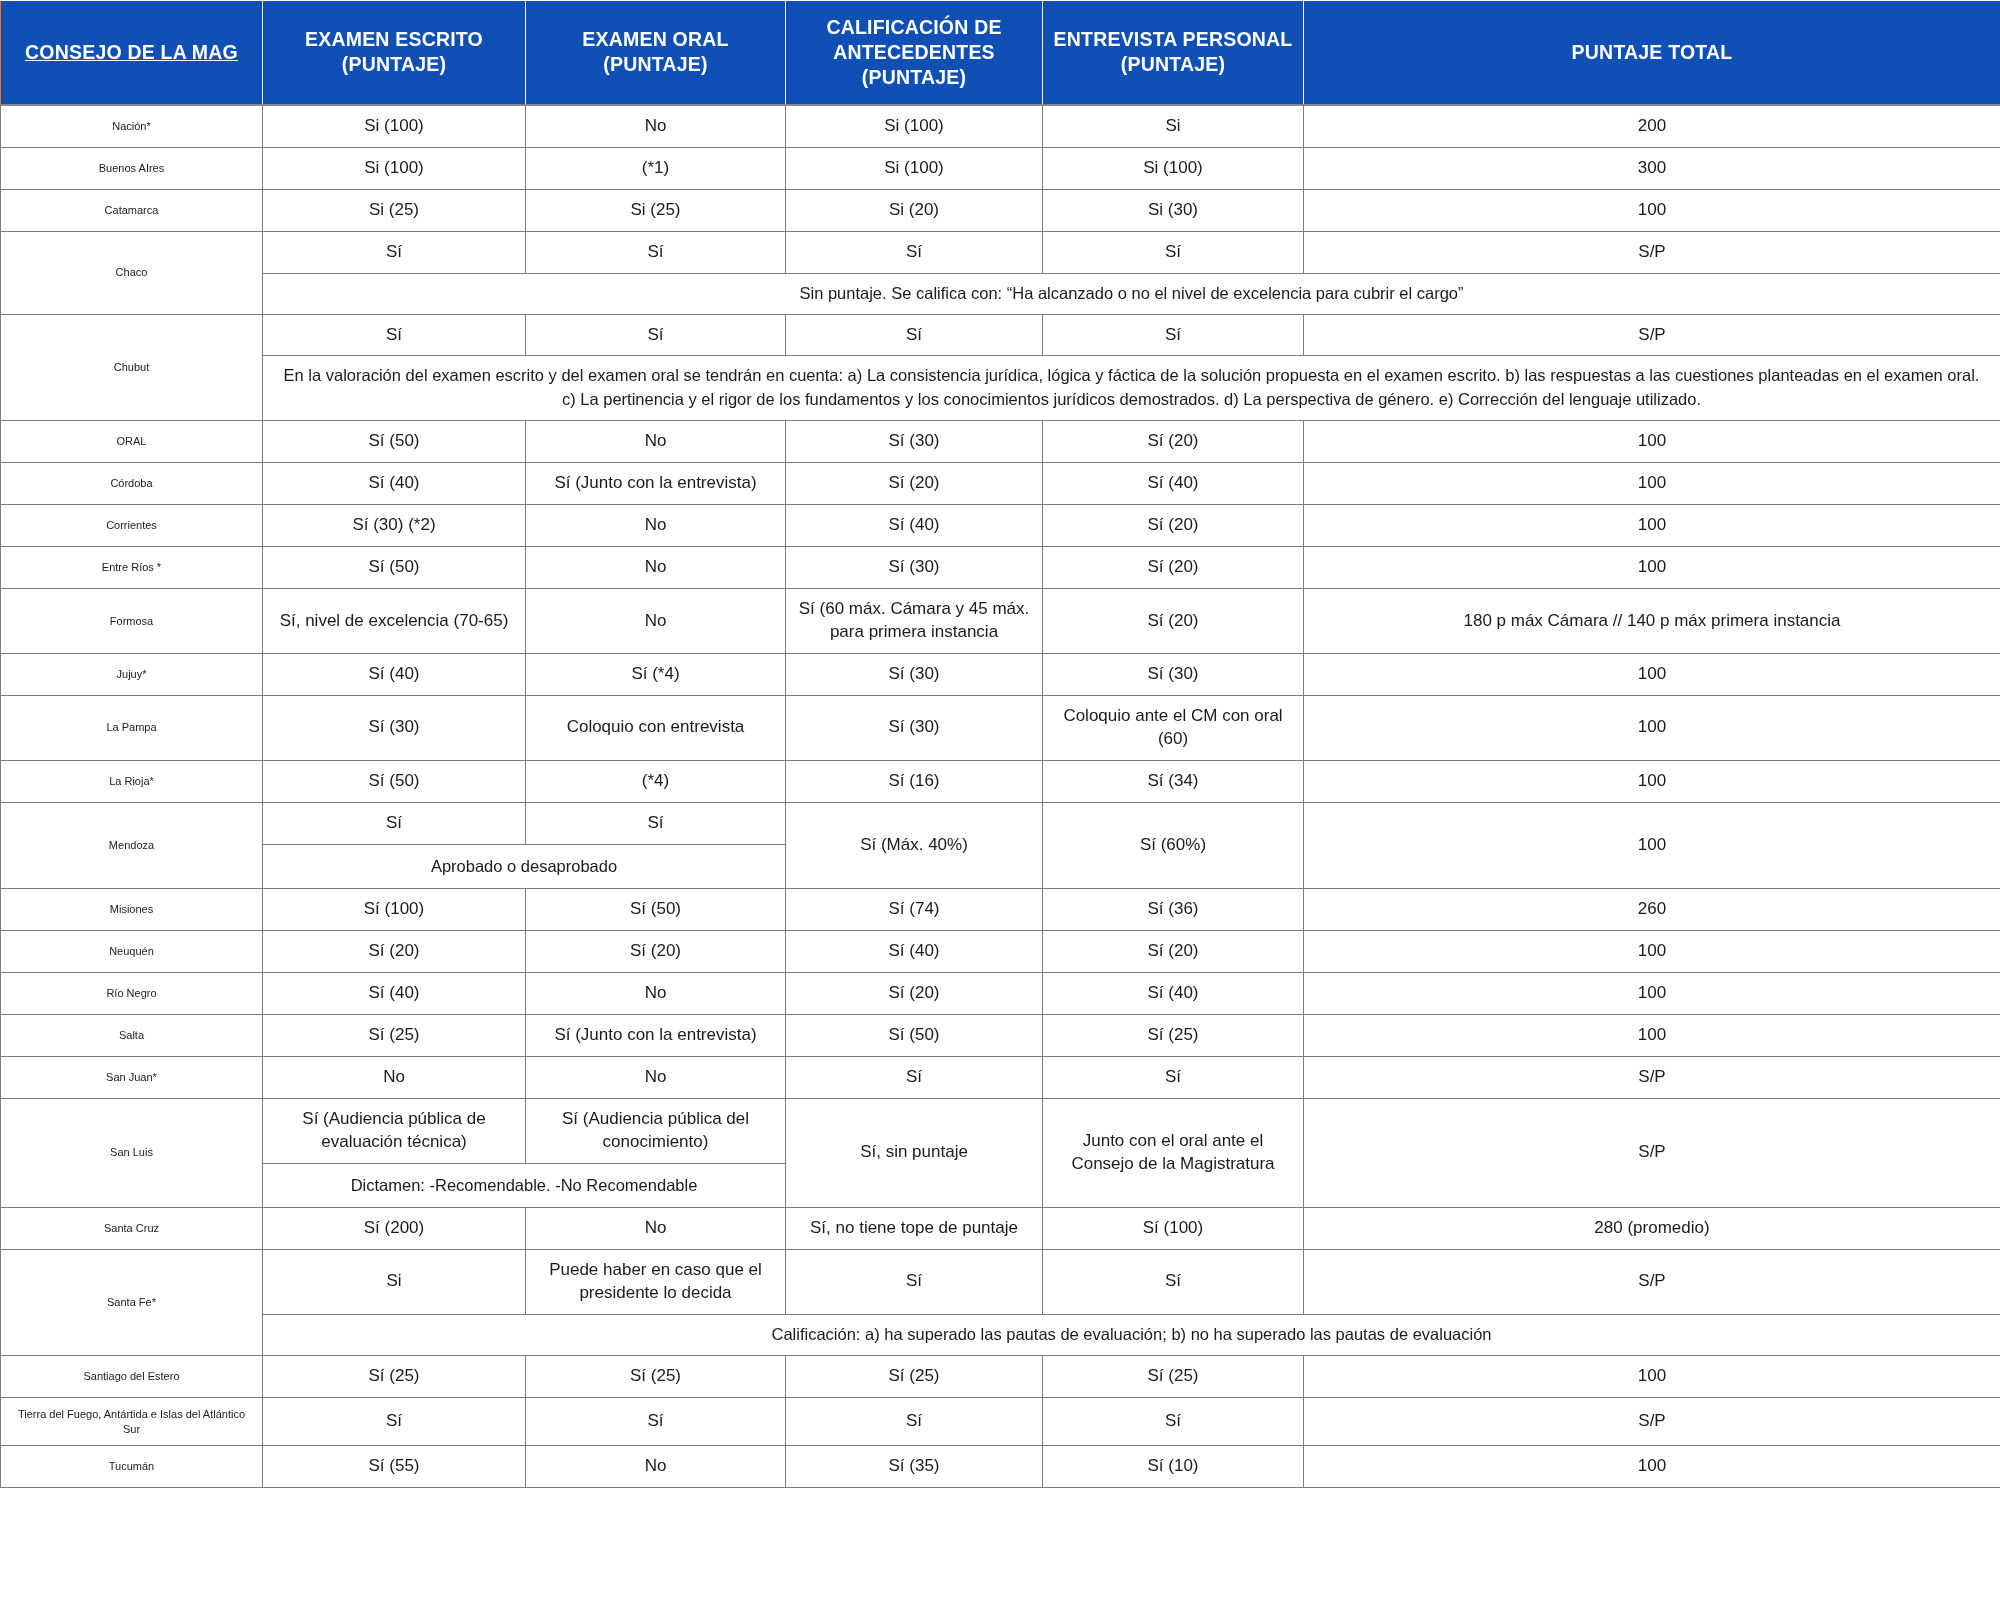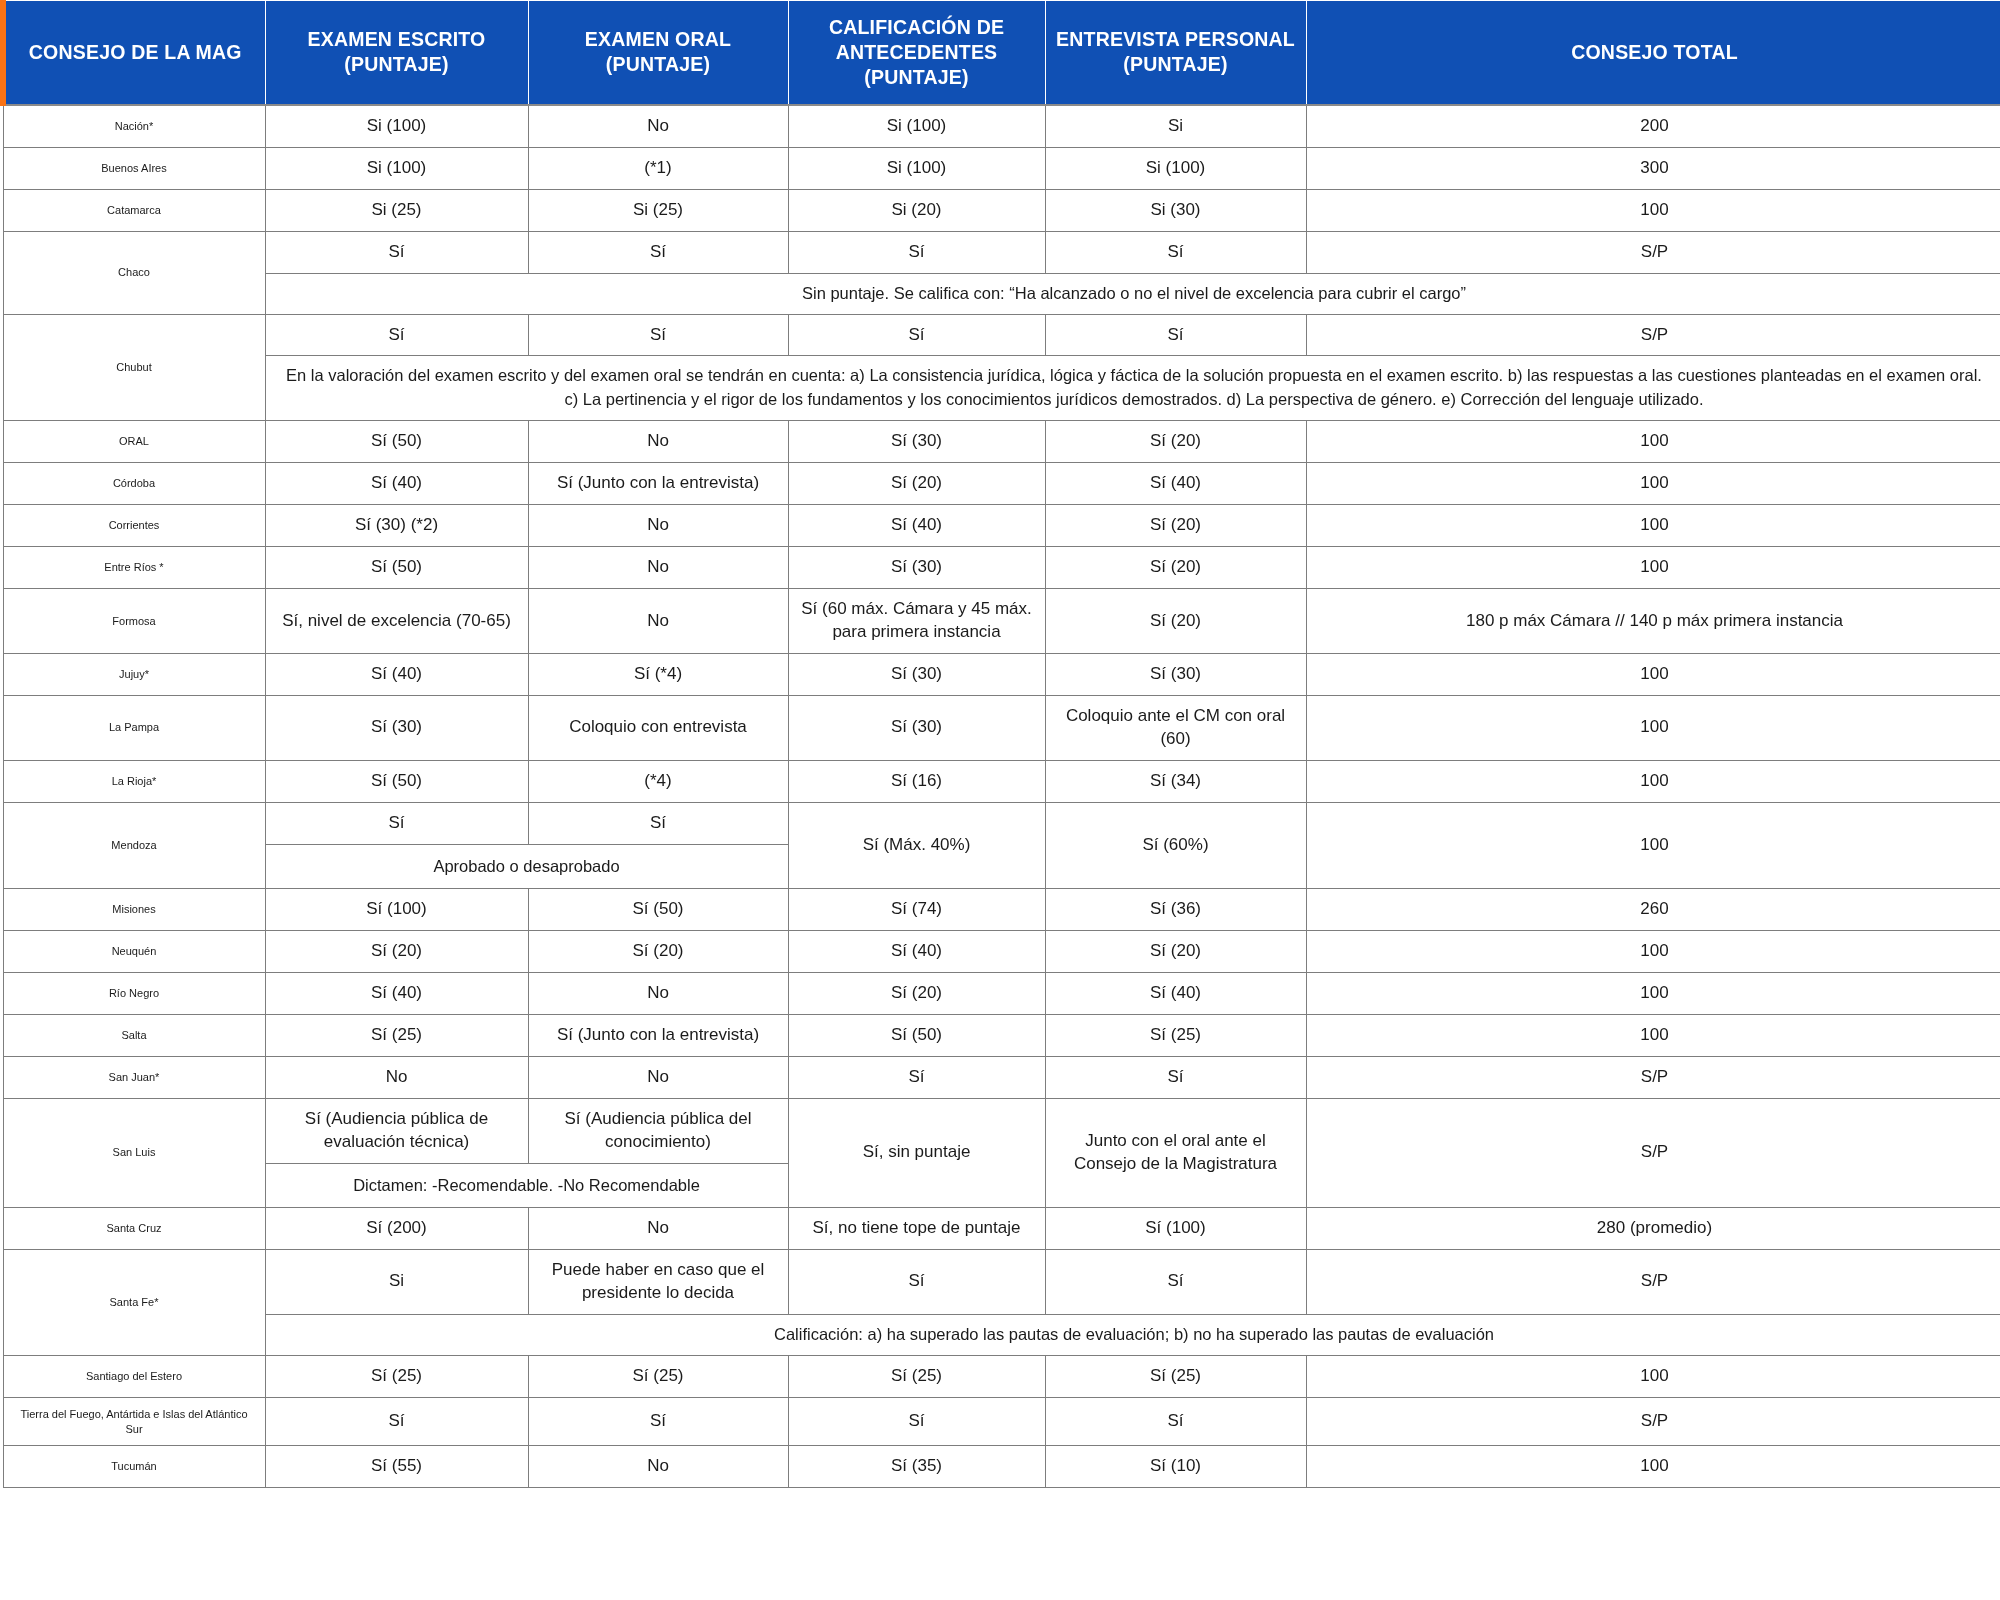--- a/index.html
+++ b/index.html
@@ -37,21 +37,21 @@
     letter-spacing: 0.2px;
     line-height: 1.28;
     text-align: center;
     vertical-align: middle;
     padding: 14px 8px;
     border: 1px solid #ffffff;
     border-bottom: 2px solid #8a8a8a;
     height: 66px;
     box-sizing: border-box;
   }
-  th.hcell.first { border-left: 6px solid #f97316; }
+  th.hcell.first { border-left: 1px solid #f97316; text-decoration: underline; }
   th.hcell.last  { border-right: 1px solid #1050b4; }
 
   td.cell {
     border: 1px solid #7d7d7d;
     font-size: 17px;
     line-height: 1.35;
     text-align: center;
     vertical-align: middle;
     padding: 9px 10px;
     box-sizing: border-box;
@@ -101,21 +101,21 @@
         </th>
         <th class="hcell">
           <span>CALIFICACIÓN DE</span><br>
           <span>ANTECEDENTES (PUNTAJE)</span>
         </th>
         <th class="hcell">
           <span>ENTREVISTA PERSONAL</span><br>
           <span>(PUNTAJE)</span>
         </th>
         <th class="hcell last">
-          <span>CONSEJO TOTAL</span>
+          <span>PUNTAJE TOTAL</span>
         </th>
       </tr>
     </thead>
     <tbody id="tbody">
         <tr class="rowstd">
           <td class="cell name">Nación*</td>
           <td class="cell ">Si (100)</td>
           <td class="cell ">No</td>
           <td class="cell ">Si (100)</td>
           <td class="cell ">Si</td>

